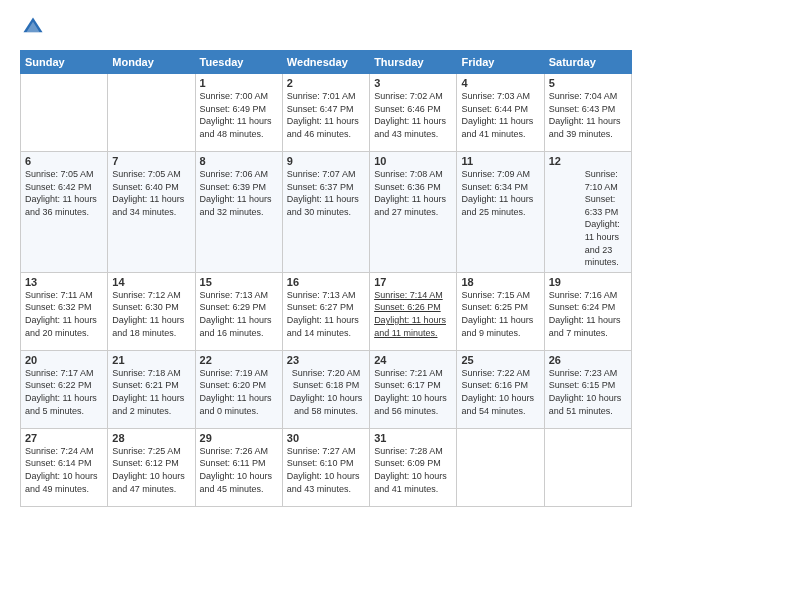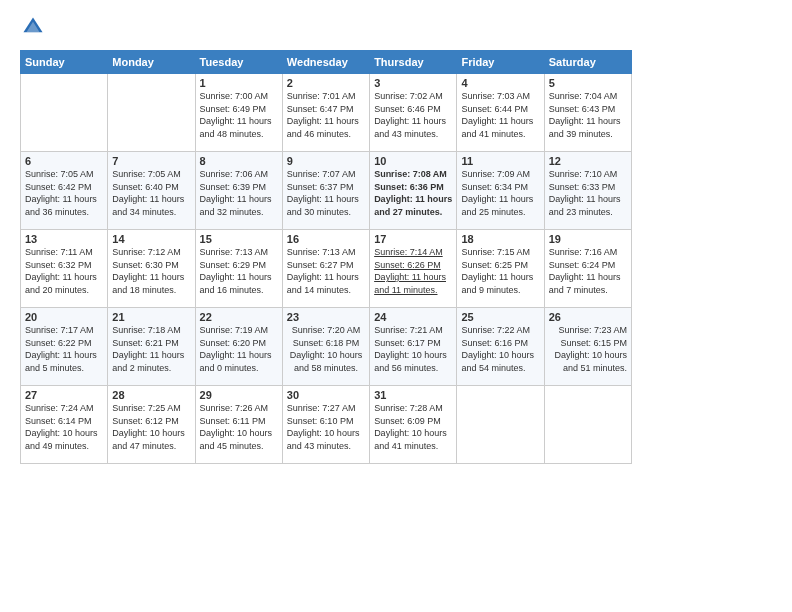--- a/index.html
+++ b/index.html
@@ -192,35 +192,35 @@
           </td>
           <td>
             <span class="day-num">9</span>
             <div class="day-info" style="white-space: pre-line;">Sunrise: 7:07 AM
 Sunset: 6:37 PM
 Daylight: 11 hours
 and 30 minutes.</div>
           </td>
           <td>
             <span class="day-num">10</span>
-            <div class="day-info" style="white-space: pre-line; font-weight: bold;">Sunrise: 7:08 AM
+            <div class="day-info" style="white-space: pre-line;">Sunrise: 7:08 AM
 Sunset: 6:36 PM
 Daylight: 11 hours
 and 27 minutes.</div>
           </td>
           <td>
             <span class="day-num">11</span>
             <div class="day-info" style="white-space: pre-line;">Sunrise: 7:09 AM
 Sunset: 6:34 PM
 Daylight: 11 hours
 and 25 minutes.</div>
           </td>
           <td>
             <span class="day-num">12</span>
-            <div class="day-info" style="white-space: pre-line;">Sunrise: 7:10 AM
+            <div class="day-info" style="white-space: pre-line; margin-left: 36px;">Sunrise: 7:10 AM
 Sunset: 6:33 PM
 Daylight: 11 hours
 and 23 minutes.</div>
           </td>
         </tr>
         <tr>
           <td>
             <span class="day-num">13</span>
             <div class="day-info" style="white-space: pre-line;">Sunrise: 7:11 AM
 Sunset: 6:32 PM
@@ -308,21 +308,21 @@
           </td>
           <td>
             <span class="day-num">25</span>
             <div class="day-info" style="white-space: pre-line;">Sunrise: 7:22 AM
 Sunset: 6:16 PM
 Daylight: 10 hours
 and 54 minutes.</div>
           </td>
           <td>
             <span class="day-num">26</span>
-            <div class="day-info" style="white-space: pre-line; text-align: right;">Sunrise: 7:23 AM
+            <div class="day-info" style="white-space: pre-line;">Sunrise: 7:23 AM
 Sunset: 6:15 PM
 Daylight: 10 hours
 and 51 minutes.</div>
           </td>
         </tr>
         <tr>
           <td>
             <span class="day-num">27</span>
             <div class="day-info" style="white-space: pre-line;">Sunrise: 7:24 AM
 Sunset: 6:14 PM

